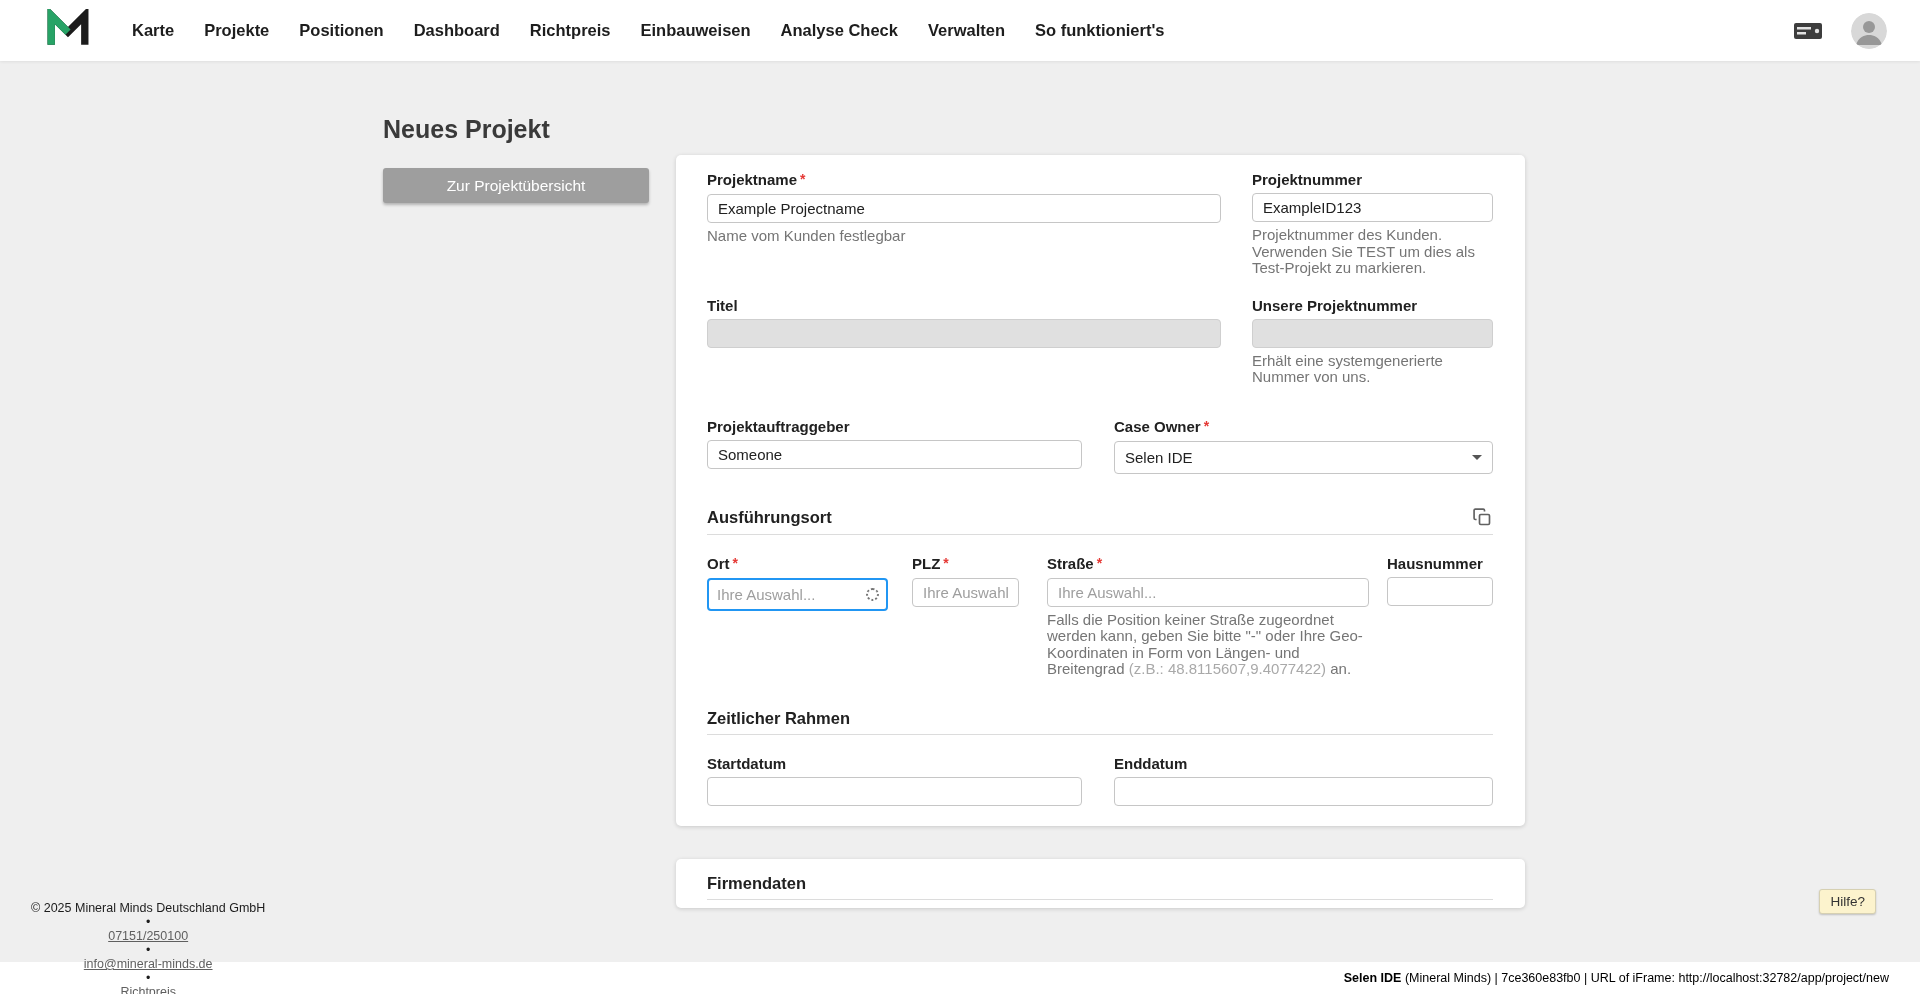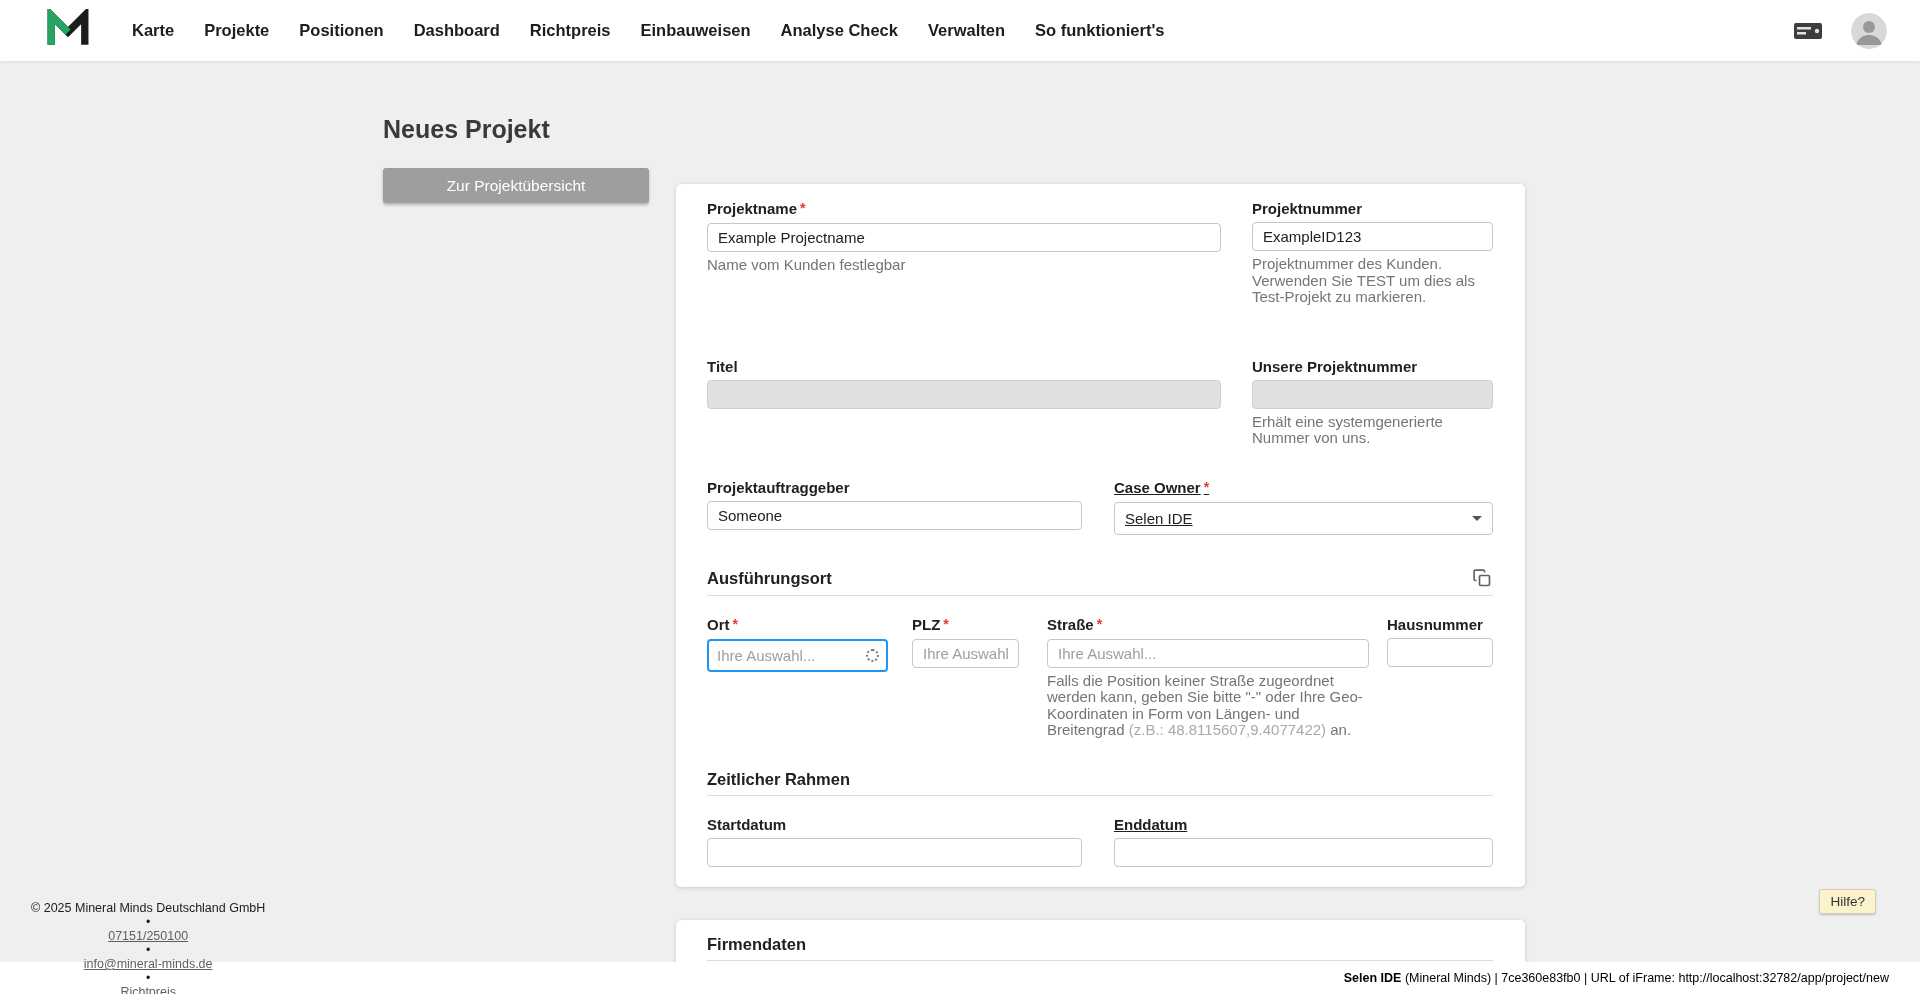--- a/index.html
+++ b/index.html
@@ -26,28 +26,28 @@
   .avatar-wrap { width:36px; height:36px; border-radius:50%; overflow:hidden; cursor:pointer; }
 
   
   .main { position:absolute; top:61px; left:0; right:0; bottom:32px; background:#efefef; }
   .page-title { position:absolute; left:383px; top:53px; margin:0; font-size:25px; line-height:30px; font-weight:600; color:#3a3a3a; }
   .btn-back {
     position:absolute; left:383px; top:107px; width:266px; height:35px;
     background:#9e9e9e; color:#fff; border:none; border-radius:3px; font-size:15.5px;
     font-family:inherit; box-shadow:0 2px 3px rgba(0,0,0,0.25); cursor:pointer;
   }
-  .content-col { position:absolute; left:676px; top:123px; width:849px; }
+  .content-col { position:absolute; left:676px; top:94px; width:849px; }
   .card { background:#fff; border-radius:5px; box-shadow:0 1px 4px rgba(0,0,0,0.16); width:849px; }
   .card-1 { padding:16px 32px 20px 31px; }
   .card-2 { margin-top:33px; padding:14px 32px 8px 31px; }
 
   .frow { display:flex; }
-  .mt34 { margin-top:52px; } .mt32 { margin-top:32px; } .mt30 { margin-top:30px; } .mt20 { margin-top:20px; }
-  .w514{width:514px;} .w241{width:241px;} .w375{width:375px;} .w379{width:379px;text-decoration:underline;}
+  .mt34 { margin-top:20px; } .mt32 { margin-top:32px; } .mt30 { margin-top:30px; } .mt20 { margin-top:20px; }
+  .w514{width:514px;} .w241{width:241px;} .w375{width:375px;} .w379{width:379px;}
   .w181{width:181px;} .w107{width:107px;} .w322{width:322px;} .w106{width:106px;}
   .g31{margin-right:31px;} .g32{margin-right:32px;} .g24{margin-right:24px;} .g28{margin-right:28px;} .g18{margin-right:18px;}
 
   .flabel { display:block; font-size:15px; line-height:17px; font-weight:bold; color:#212121; margin-bottom:5px; white-space:nowrap; }
   .req { color:#e53935; margin-left:3px; position:relative; top:-1px; font-size:14px; }
   .tinput {
     width:100%; height:29px; border:1px solid #c6c6c6; border-radius:4px;
     padding:0 10px; font-size:15px; color:#212121; font-family:inherit; background:#fff; outline:none;
   }
   .tinput::placeholder { color:#9e9e9e; }

